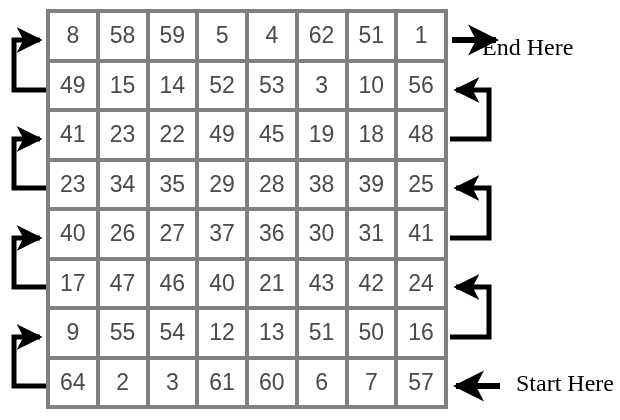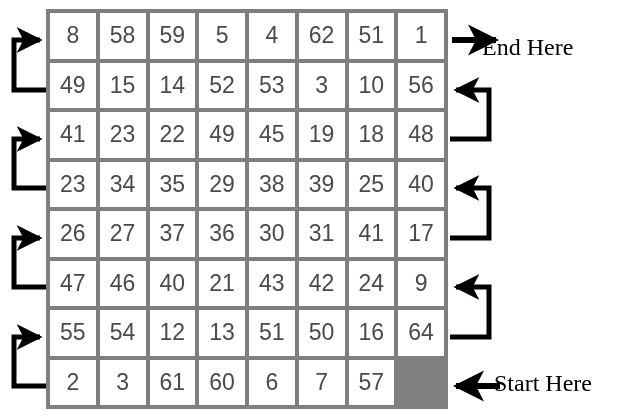--- a/index.html
+++ b/index.html
@@ -63,21 +63,21 @@
   
   .edge-label {
     position: absolute;
     font-family: "Liberation Serif", serif;
     font-size: 24px;
     color: #000000;
     white-space: nowrap;
     line-height: 1;
   }
   #end-label  { left: 482px; top: 27px; margin-top: 8px; }
-  #start-label{ left: 494px; top: 371px; }
+  #start-label{ left: 516px; top: 371px; }
 </style>
 </head>
 <body>
 
 <div id="stage">
 
   <div id="grid">
 
     <div class="cell">8</div>
     <div class="cell">58</div>
@@ -103,20 +103,21 @@
     <div class="cell">49</div>
     <div class="cell">45</div>
     <div class="cell">19</div>
     <div class="cell">18</div>
     <div class="cell">48</div>
 
     <div class="cell">23</div>
     <div class="cell">34</div>
     <div class="cell">35</div>
     <div class="cell">29</div>
+    <div class="cell">28</div>
     <div class="cell">38</div>
     <div class="cell">39</div>
     <div class="cell">25</div>
 
     <div class="cell">40</div>
     <div class="cell">26</div>
     <div class="cell">27</div>
     <div class="cell">37</div>
     <div class="cell">36</div>
     <div class="cell">30</div>

